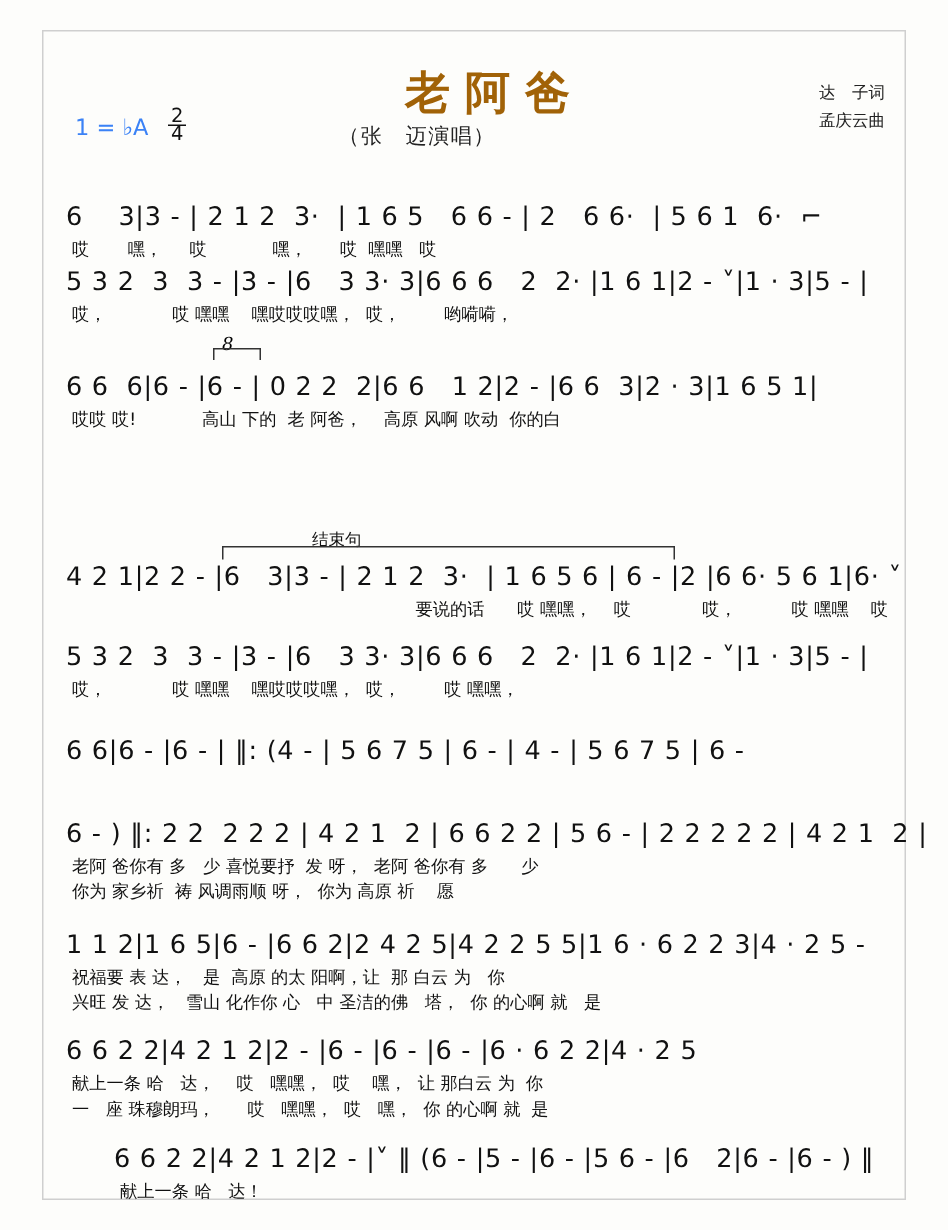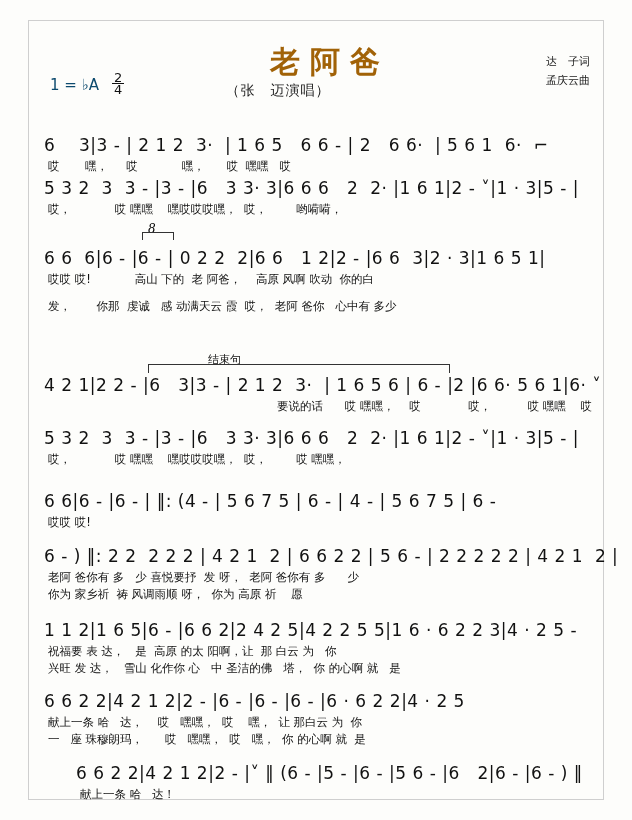--- a/index.html
+++ b/index.html
@@ -57,21 +57,21 @@
     line-height: 19px;
     color: #222;
     text-align: left;
     font-family: "DejaVu Sans", sans-serif;
   }
   .keysig {
     position: absolute;
     left: 50px;
     top: 76px;
     font-size: 15px;
-    color: #0c4a6e;
+    color: #3b82f6;
     font-family: "DejaVu Sans", sans-serif;
   }
   .meter {
     position: absolute;
     left: 112px;
     top: 72px;
     font-size: 13px;
     line-height: 11px;
     text-align: center;
     font-family: "DejaVu Sans", sans-serif;
@@ -174,39 +174,37 @@
 
   <div class="octave-8" style="left:148px; top:222px;">8</div>
   <div class="bracket" style="left:142px; top:232px; width:30px;"></div>
 
   <div class="system" style="top:245px;">
     <div class="notes">6 6  6|6 - |6 - | 0 2 2  2|6 6   1 2|2 - |6 6  3|2 · 3|1 6 5 1|</div>
     <div class="lyrics">哎哎 哎!            高山 下的  老 阿爸，    高原 风啊 吹动  你的白</div>
   </div>
 
   <div class="system" style="top:298px;">
-    <div class="lyrics">发，       你那  虔诚   感 动满天云 霞  哎，  老阿 爸你   心中有 多少</div>
   </div>
 
   <div class="marker" style="left:208px; top:352px;">结束句</div>
   <div class="bracket" style="left:148px; top:364px; width:300px; height:8px;"></div>
 
   <div class="system" style="top:372px;text-align:right;">
     <div class="notes">4 2 1|2 2 - |6   3|3 - | 2 1 2  3·  | 1 6 5 6 | 6 - |2 |6 6· 5 6 1|6· ˅</div>
     <div class="lyrics">要说的话      哎 嘿嘿，    哎             哎，          哎 嘿嘿    哎</div>
   </div>
 
   <div class="system" style="top:425px;">
     <div class="notes">5 3 2  3  3 - |3 - |6   3 3· 3|6 6 6   2  2· |1 6 1|2 - ˅|1 · 3|5 - |</div>
     <div class="lyrics">哎，            哎 嘿嘿    嘿哎哎哎嘿，  哎，        哎 嘿嘿，</div>
   </div>
 
   <div class="system" style="top:488px;">
     <div class="notes">6 6|6 - |6 - | ‖: (4 - | 5 6 7 5 | 6 - | 4 - | 5 6 7 5 | 6 -</div>
-    <div class="lyrics">哎哎 哎!</div>
   </div>
 
   <div class="system" style="top:543px;">
     <div class="notes">6 - ) ‖: 2 2  2 2 2 | 4 2 1  2 | 6 6 2 2 | 5 6 - | 2 2 2 2 2 | 4 2 1  2 |</div>
     <div class="lyrics">老阿 爸你有 多   少 喜悦要抒  发 呀，  老阿 爸你有 多      少</div>
     <div class="lyrics2">你为 家乡祈  祷 风调雨顺 呀，  你为 高原 祈    愿</div>
   </div>
 
   <div class="system" style="top:617px;">
     <div class="notes">1 1 2|1 6 5|6 - |6 6 2|2 4 2 5|4 2 2 5 5|1 6 · 6 2 2 3|4 · 2 5 -</div>

